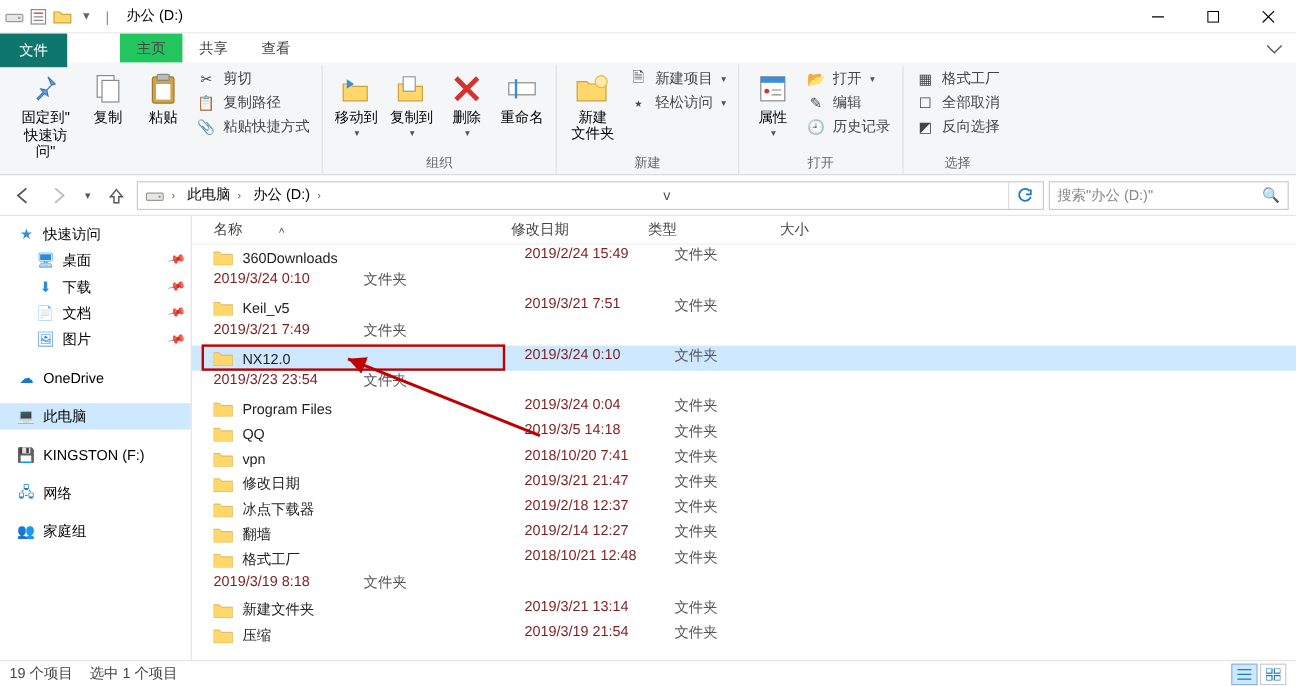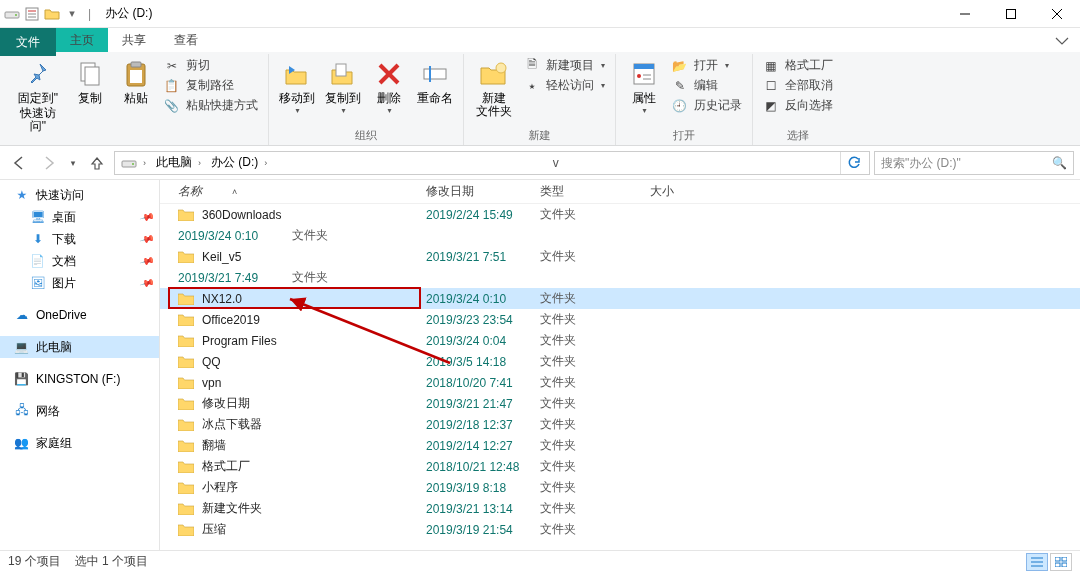--- a/index.html
+++ b/index.html
@@ -49,22 +49,23 @@
     font-size: 12px;
   }
   .ribbon-tab {
     padding: 0 14px;
     display: flex;
     align-items: center;
     cursor: default;
     color: #444;
   }
   .ribbon-tab.active {
-    background: #14b8a6;
+    background: #22c55e;
     border-top: 0;
+    margin-left: 44px;
   }
   .ribbon-help { margin-left: auto; width: 36px; display: flex; align-items: center; justify-content: center; color: #1979ca; }
 
   
   .ribbon {
     height: 94px;
     background: #f5f6f7;
     border-bottom: 1px solid #dadbdc;
     display: flex;
     padding: 2px 4px 0;
@@ -196,36 +197,36 @@
     position: relative;
   }
   .cols {
     display: flex;
     height: 24px;
     align-items: center;
     padding-left: 18px;
     color: #444;
     border-bottom: 1px solid #f0f0f0;
   }
-  .col-name { width: 248px; display: flex; align-items: center; gap: 30px; font-style: italic;}
+  .col-name { width: 248px; display: flex; align-items: center; gap: 30px;}
   .col-date { width: 114px; }
   .col-type { width: 110px; }
   .col-size { width: 80px; }
   .sort-caret{ font-size: 9px; color: #555; }
   .rows { overflow: auto; }
   .row {
     display: flex;
-    align-items: center;
     padding-left: 18px;
     height: 21px;
     color: #222;
+    gap: 11px;
   }
   .row.selected { background: #cde8ff; }
   .row .cell-name { width: 248px; display: flex; align-items: center; gap: 8px; }
-  .row .cell-date { width: 114px; color: #0f766e; }
+  .row .cell-date { width: 114px; color: #7f1d1d; }
   .row .cell-type { width: 110px; color: #555; }
   .row .cell-size { width: 80px; text-align: right; color: #555;}
   .folder-ico {
     width: 16px; height: 12px;
   }
   
   .anno-box {
     position: absolute;
     border: 2px solid #c00000;
     pointer-events: none;
@@ -655,28 +656,20 @@
                 <path d="M0 1 h5 l1.5 2 H16 v9 H0 z" fill="#ffd76a" stroke="#caa33a" stroke-width="0.6"></path>
               </svg>
             </span>
             <span>NX12.0</span>
           </div>
           <div class="cell-date">2019/3/24 0:10</div>
           <div class="cell-type">文件夹</div>
           <div class="cell-size"></div>
         </div>
         <div class="row">
-          <div class="cell-name">
-            <span>
-              <svg class="folder-ico" viewBox="0 0 16 12">
-                <path d="M0 1 h5 l1.5 2 H16 v9 H0 z" fill="#ffd76a" stroke="#caa33a" stroke-width="0.6"></path>
-              </svg>
-            </span>
-            <span>Office2019</span>
-          </div>
           <div class="cell-date">2019/3/23 23:54</div>
           <div class="cell-type">文件夹</div>
           <div class="cell-size"></div>
         </div>
         <div class="row">
           <div class="cell-name">
             <span>
               <svg class="folder-ico" viewBox="0 0 16 12">
                 <path d="M0 1 h5 l1.5 2 H16 v9 H0 z" fill="#ffd76a" stroke="#caa33a" stroke-width="0.6"></path>
               </svg>
@@ -759,28 +752,20 @@
                 <path d="M0 1 h5 l1.5 2 H16 v9 H0 z" fill="#ffd76a" stroke="#caa33a" stroke-width="0.6"></path>
               </svg>
             </span>
             <span>格式工厂</span>
           </div>
           <div class="cell-date">2018/10/21 12:48</div>
           <div class="cell-type">文件夹</div>
           <div class="cell-size"></div>
         </div>
         <div class="row">
-          <div class="cell-name">
-            <span>
-              <svg class="folder-ico" viewBox="0 0 16 12">
-                <path d="M0 1 h5 l1.5 2 H16 v9 H0 z" fill="#ffd76a" stroke="#caa33a" stroke-width="0.6"></path>
-              </svg>
-            </span>
-            <span>小程序</span>
-          </div>
           <div class="cell-date">2019/3/19 8:18</div>
           <div class="cell-type">文件夹</div>
           <div class="cell-size"></div>
         </div>
         <div class="row">
           <div class="cell-name">
             <span>
               <svg class="folder-ico" viewBox="0 0 16 12">
                 <path d="M0 1 h5 l1.5 2 H16 v9 H0 z" fill="#ffd76a" stroke="#caa33a" stroke-width="0.6"></path>
               </svg>

